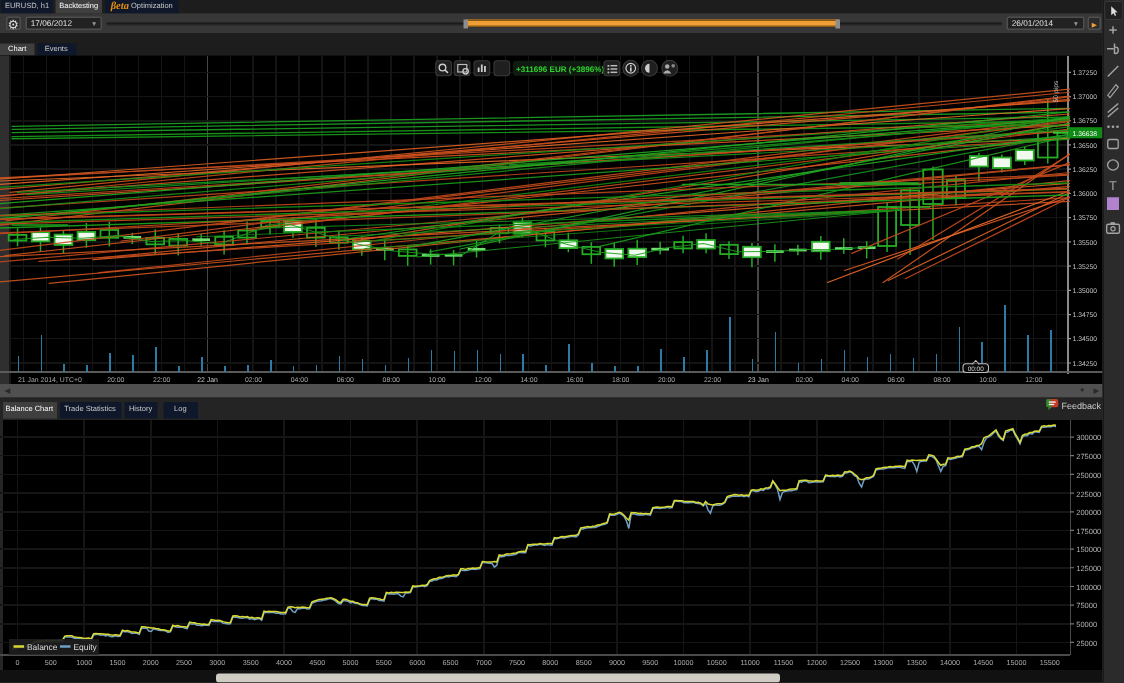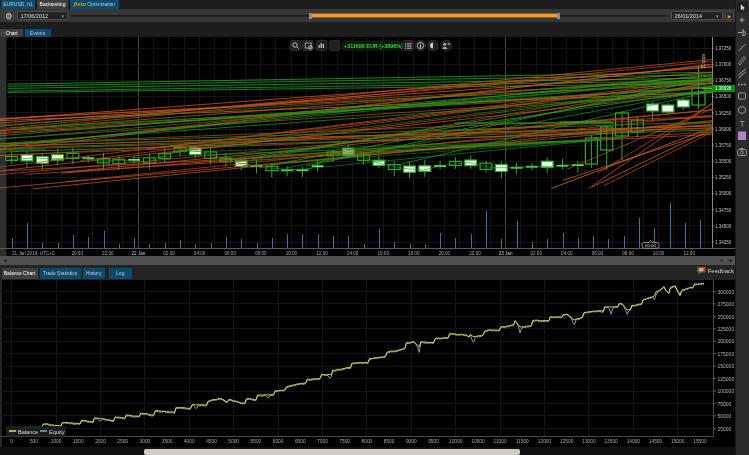--- a/index.html
+++ b/index.html
@@ -1,18 +1,18 @@
 <!DOCTYPE html>
 <html><head><meta charset="utf-8"><style>
 * { margin:0; padding:0; box-sizing:border-box; }
 html,body { width:749px; height:455px; background:#2b2b2b; overflow:hidden;
   font-family:"Liberation Sans", sans-serif; }
 #app { position:relative; width:749px; height:455px; }
 .abs { position:absolute; }
-.tab { position:absolute; color:#c8c8c8; background:#0c4a6e; font-size:5px;
+.tab { position:absolute; color:#c8c8c8; background:#0f172a; font-size:5px;
   display:flex; align-items:center; justify-content:center; white-space:nowrap; overflow:hidden; }
 .tab.active { background:#3f3f3f; color:#fff; }
 </style></head>
 <body>
 <div id="app">
 
 <div class="abs" style="left:0;top:0;width:735px;height:9px;background:#1d1d1d;"></div>
 <div class="tab" style="left:1px;top:0;width:34px;height:8.5px;">EURUSD, h1</div>
 <div class="tab active" style="left:37px;top:0;width:31px;height:8.5px;">Backtesting</div>
 <div class="tab" style="left:70px;top:0;width:49px;height:8.5px;"><span style="color:#e8920a;font-style:italic;font-family:'Liberation Serif',serif;font-weight:bold;font-size:7px;">βeta</span>&nbsp;Optimization</div>

